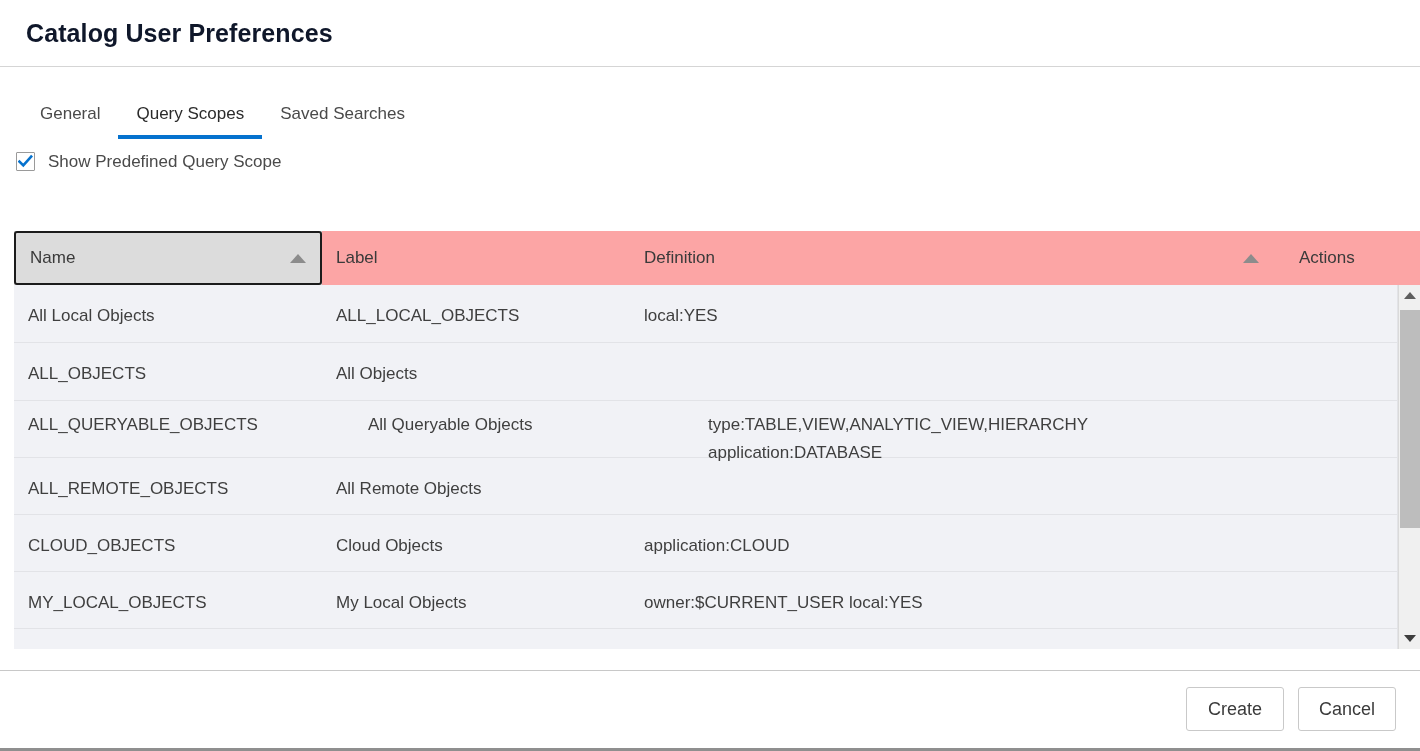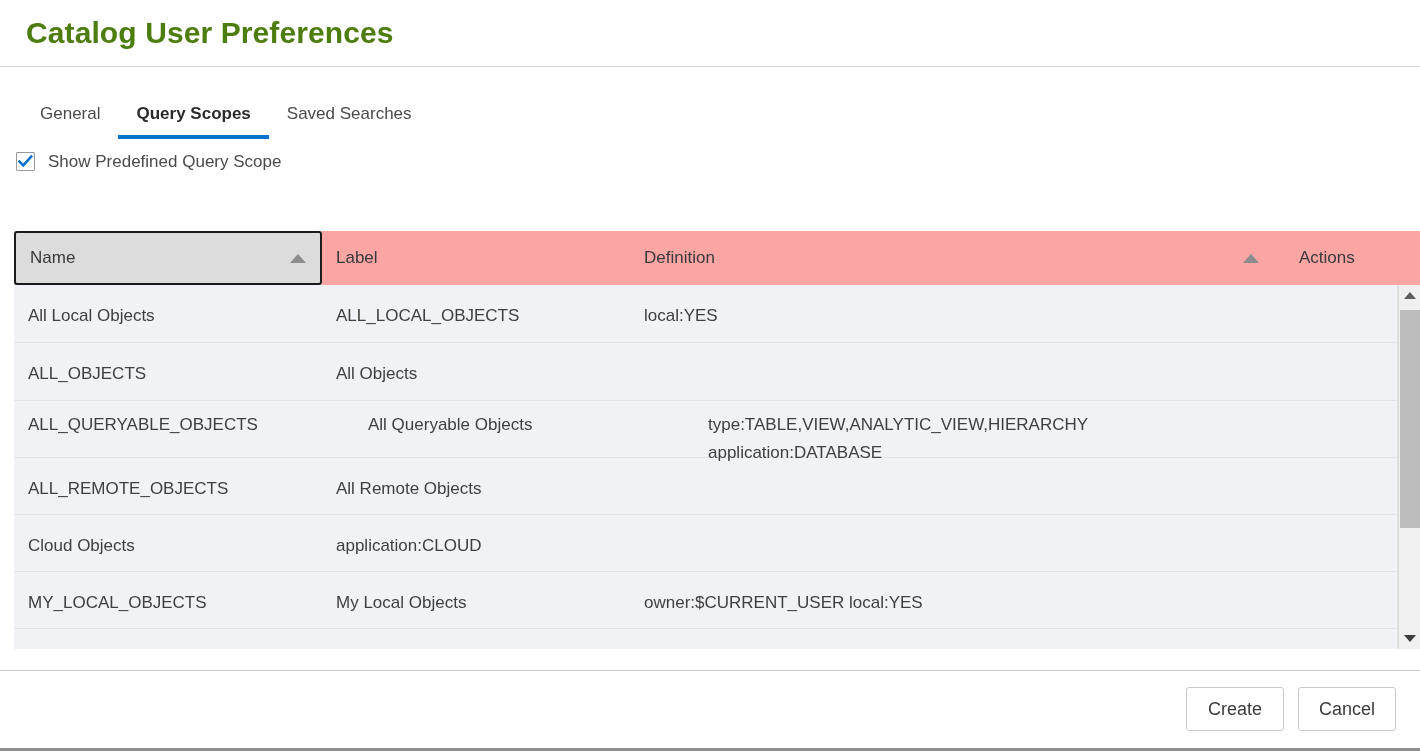--- a/index.html
+++ b/index.html
@@ -19,23 +19,23 @@
   
   .dialog-header {
     height: 67px;
     box-sizing: border-box;
     border-bottom: 1px solid #d5d5d5;
     display: flex;
     align-items: center;
     padding: 0 26px;
   }
   .dialog-title {
-    font-size: 30px;
+    font-size: 25px;
     font-weight: 600;
-    color: #4d7c0f;
+    color: #0f172a;
     letter-spacing: 0.1px;
   }
 
   
   .tab-bar {
     display: flex;
     align-items: flex-end;
     padding: 0 22px;
     height: 72px;
     box-sizing: border-box;
@@ -44,21 +44,20 @@
     position: relative;
     font-size: 17px;
     color: #4a4a4a;
     padding: 0 18px 14px 18px;
     line-height: 22px;
     cursor: pointer;
     white-space: nowrap;
   }
   .tab.selected {
     color: #2b2b2b;
-    font-weight: bold;
   }
   .tab.selected::after {
     content: "";
     position: absolute;
     left: 0;
     right: 0;
     bottom: 0;
     height: 4px;
     background: #0572ce;
   }
@@ -324,20 +323,21 @@
         <div class="td td-act"></div>
       </div>
 
       <div class="tr h2">
         <div class="td td-name">ALL_REMOTE_OBJECTS</div>
         <div class="td td-label">All Remote Objects</div>
         <div class="td td-act"></div>
       </div>
 
       <div class="tr h2">
+        <div class="td td-name">CLOUD_OBJECTS</div>
         <div class="td td-label">Cloud Objects</div>
         <div class="td td-def">application:CLOUD</div>
         <div class="td td-act"></div>
       </div>
 
       <div class="tr h2">
         <div class="td td-name">MY_LOCAL_OBJECTS</div>
         <div class="td td-label">My Local Objects</div>
         <div class="td td-def">owner:$CURRENT_USER local:YES</div>
         <div class="td td-act"></div>

